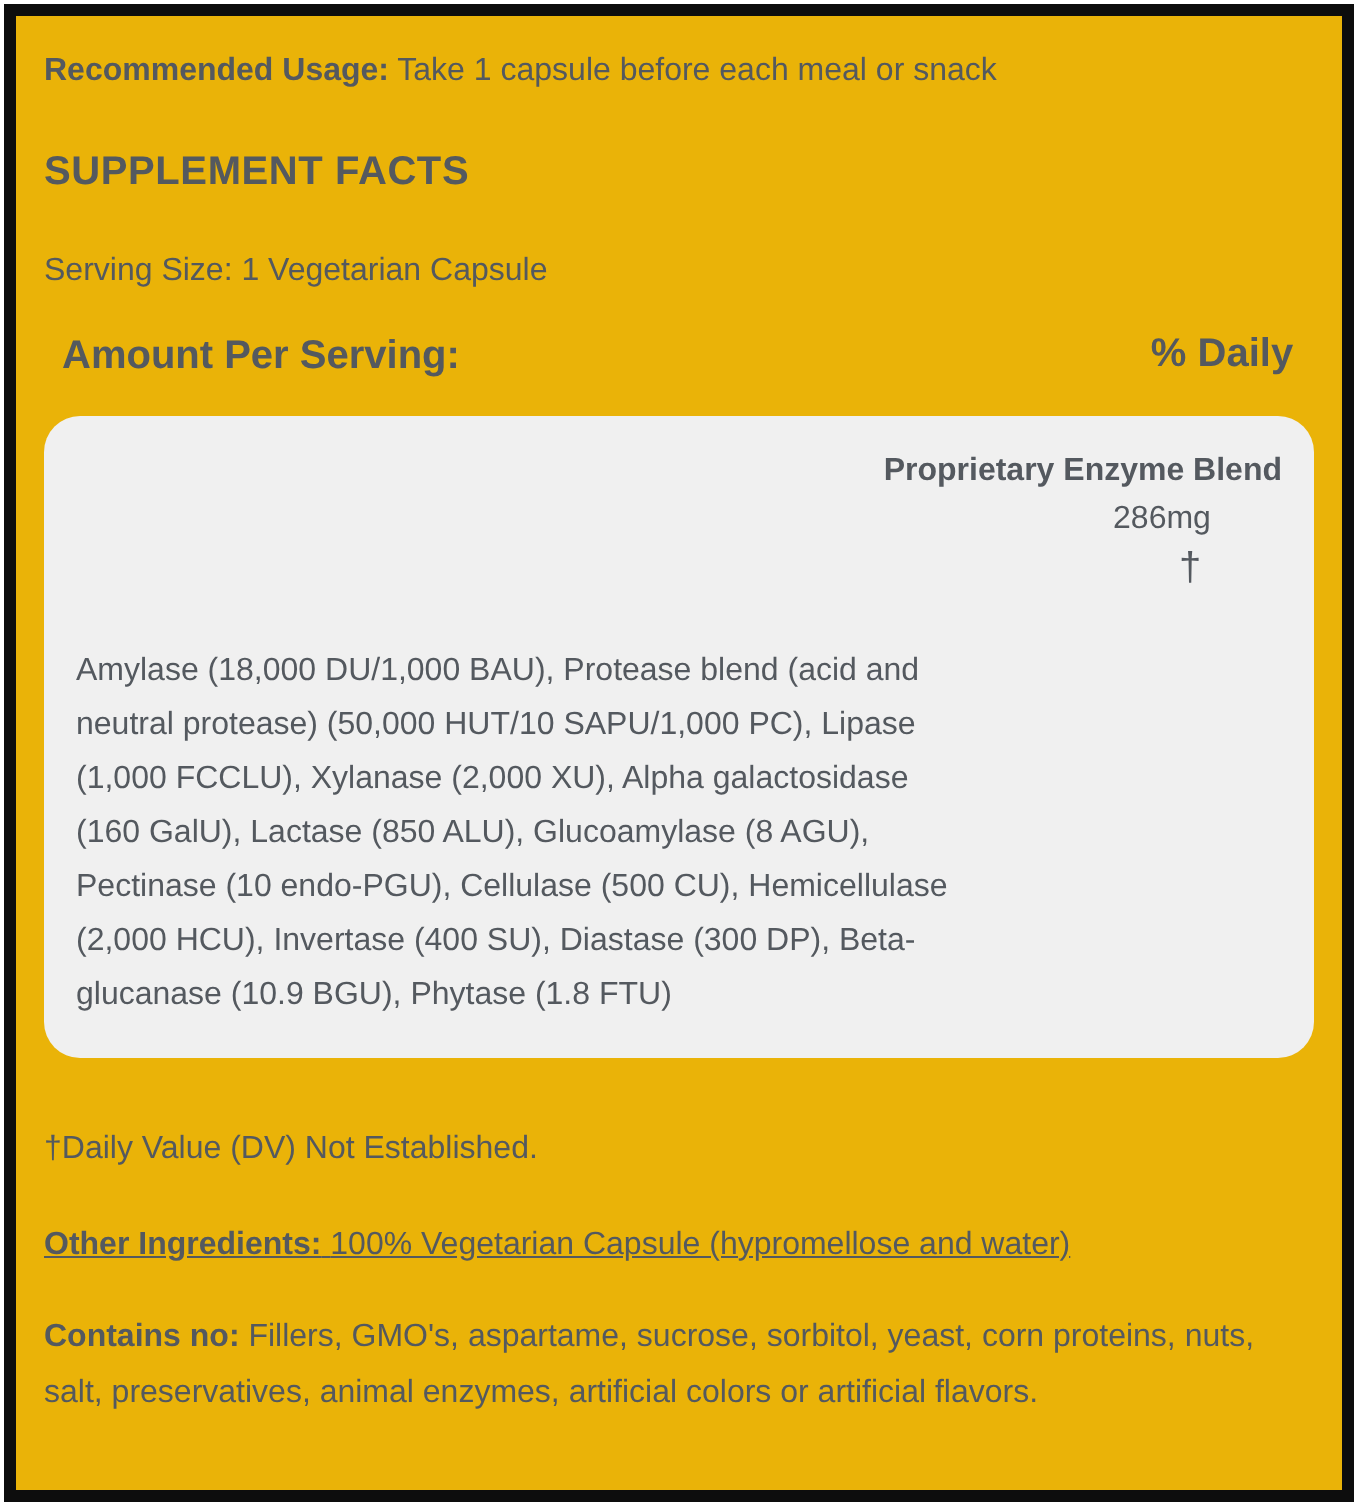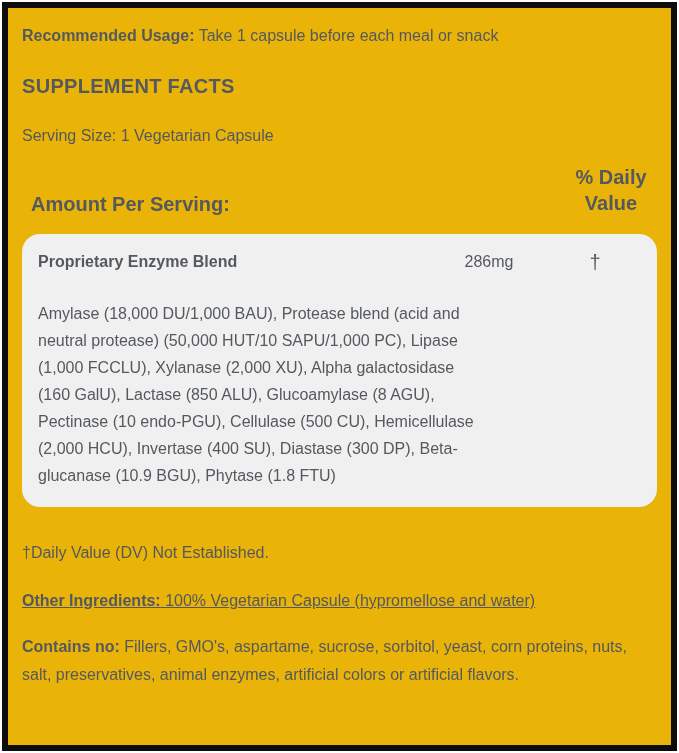--- a/index.html
+++ b/index.html
@@ -63,23 +63,24 @@
   .facts-header .col-name { font-weight: bold; font-size: 20px; }
 
   .blend-box {
     margin-top: 18px;
     background: #f0f0f0;
     border-radius: 18px;
     padding: 16px 16px 18px 16px;
   }
   .blend-row {
     display: flex;
-    align-items: center;
+    align-items: flex-end;
     font-size: 16px;
     line-height: 24px;
+    flex-direction: column;
   }
   .blend-row .col-name { font-weight: bold; }
   .ingredients {
     margin-top: 26px;
     max-width: 452px;
     font-size: 16px;
     line-height: 27px;
   }
 
   .footnote { margin-top: 34px; }
@@ -100,21 +101,20 @@
   <p class="facts-title">SUPPLEMENT FACTS</p>
 
   <p class="serving-size">Serving Size: 1 Vegetarian Capsule</p>
 
 
   <div class="facts-header">
     <div class="col-name">Amount Per Serving:</div>
     <div class="col-amount"></div>
     <div class="col-dv">
       <div>% Daily</div>
-      <div>Value</div>
     </div>
   </div>
 
   <div class="blend-box">
     <div class="blend-row">
       <div class="col-name">Proprietary Enzyme Blend</div>
       <div class="col-amount">286mg</div>
       <div class="col-dv">†</div>
     </div>
     <p class="ingredients">Amylase (18,000 DU/1,000 BAU), Protease blend (acid and neutral protease) (50,000 HUT/10 SAPU/1,000 PC), Lipase (1,000 FCCLU), Xylanase (2,000 XU), Alpha galactosidase (160 GalU), Lactase (850 ALU), Glucoamylase (8 AGU), Pectinase (10 endo-PGU), Cellulase (500 CU), Hemicellulase (2,000 HCU), Invertase (400 SU), Diastase (300 DP), Beta-glucanase (10.9 BGU), Phytase (1.8 FTU)</p>

